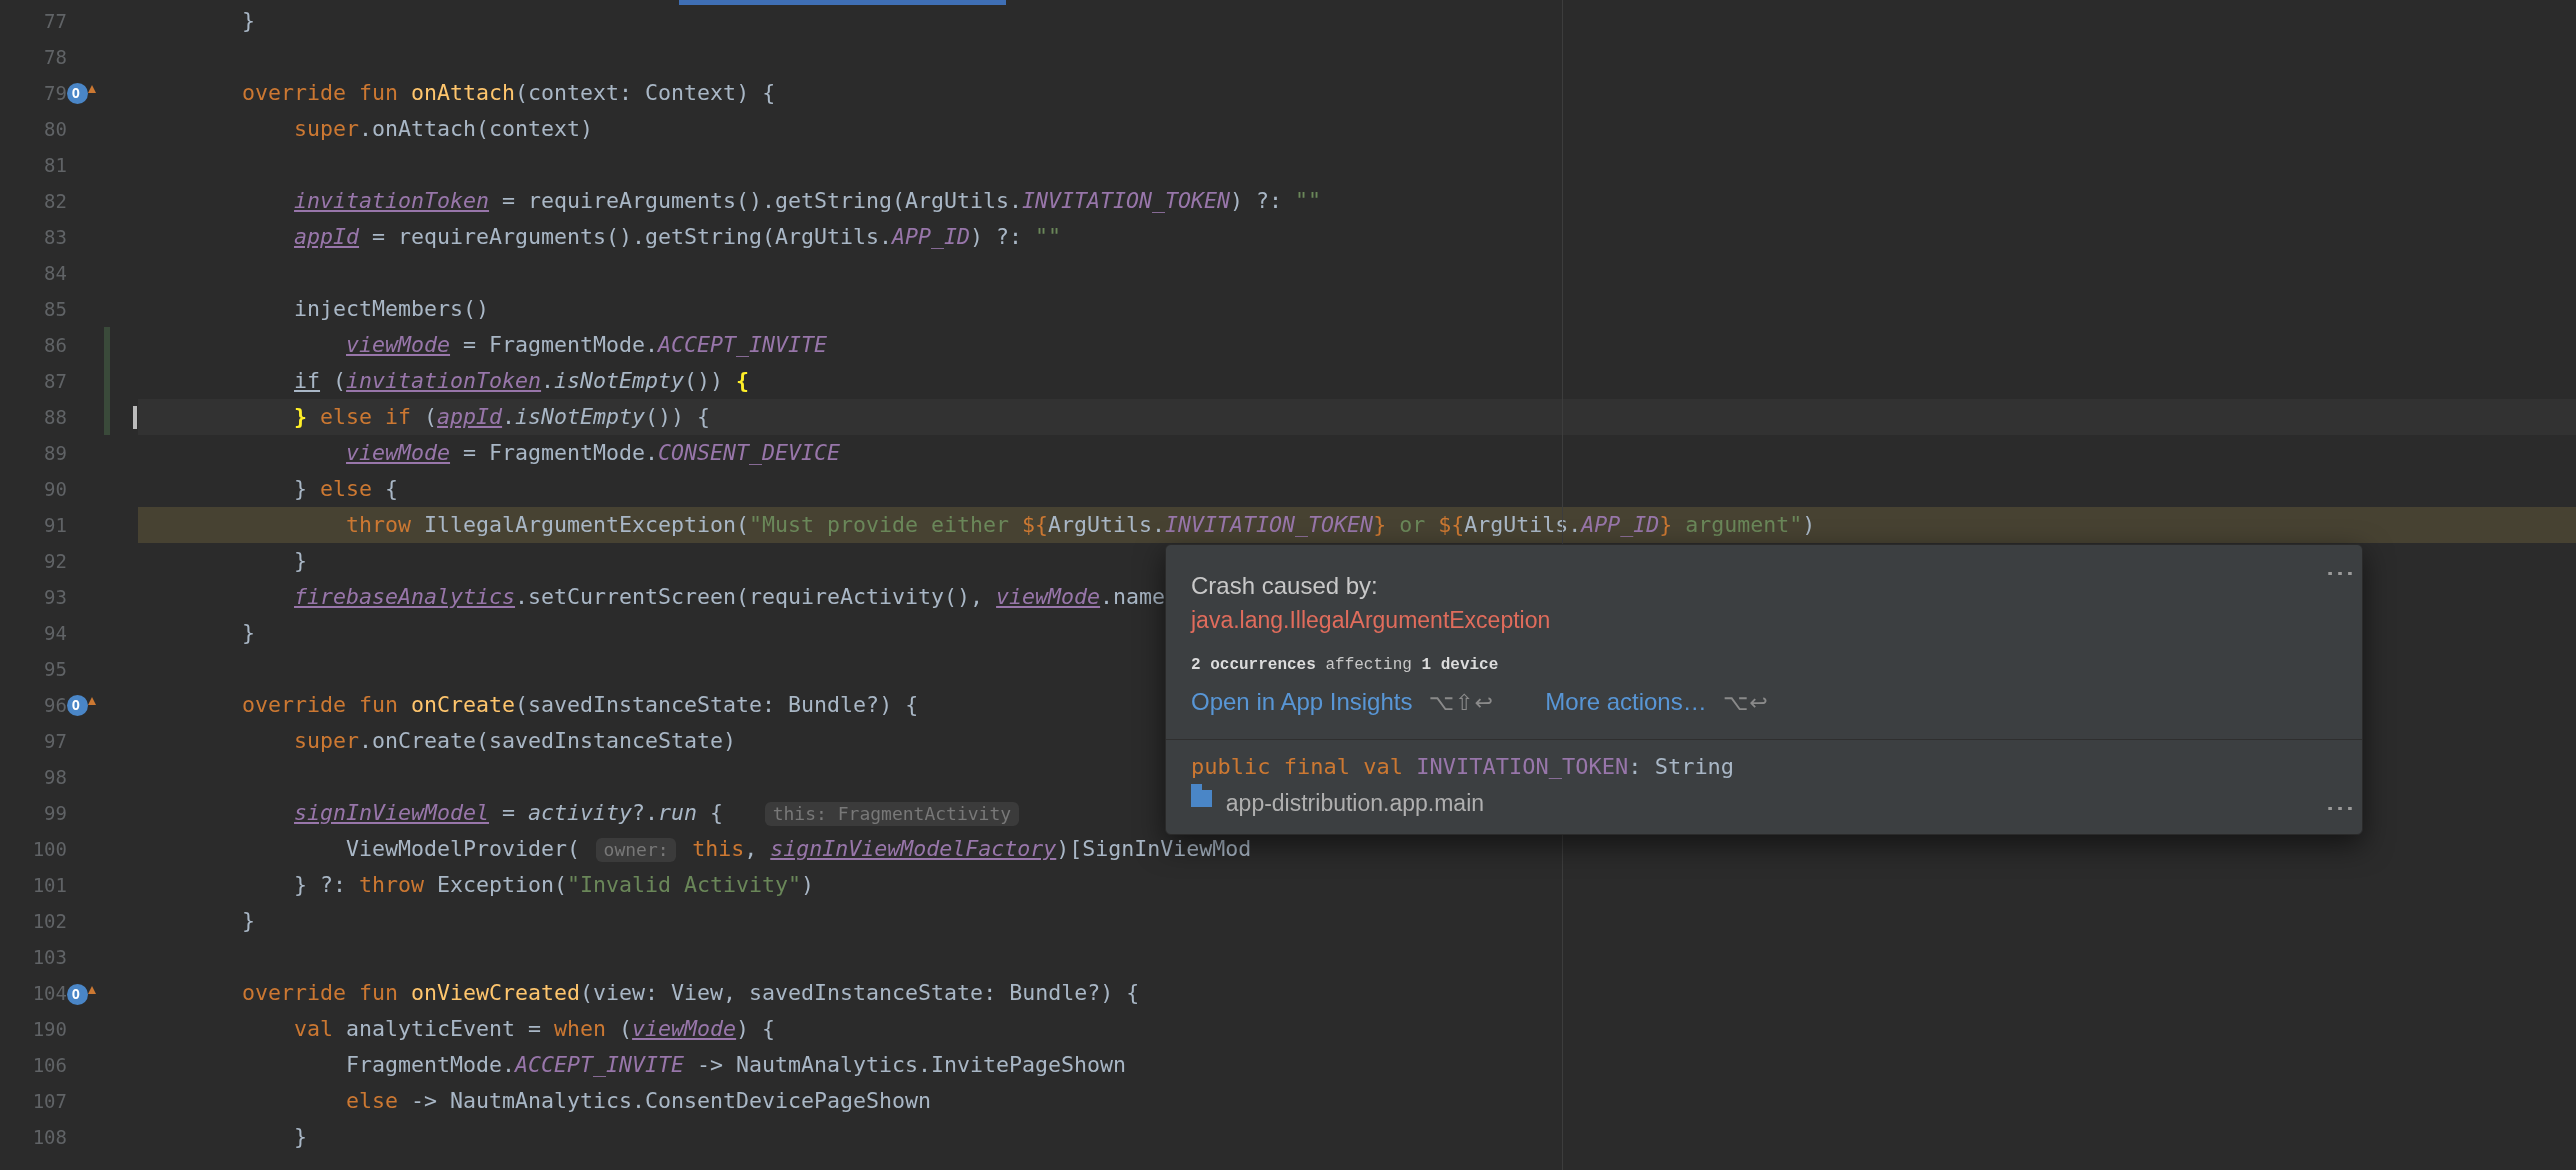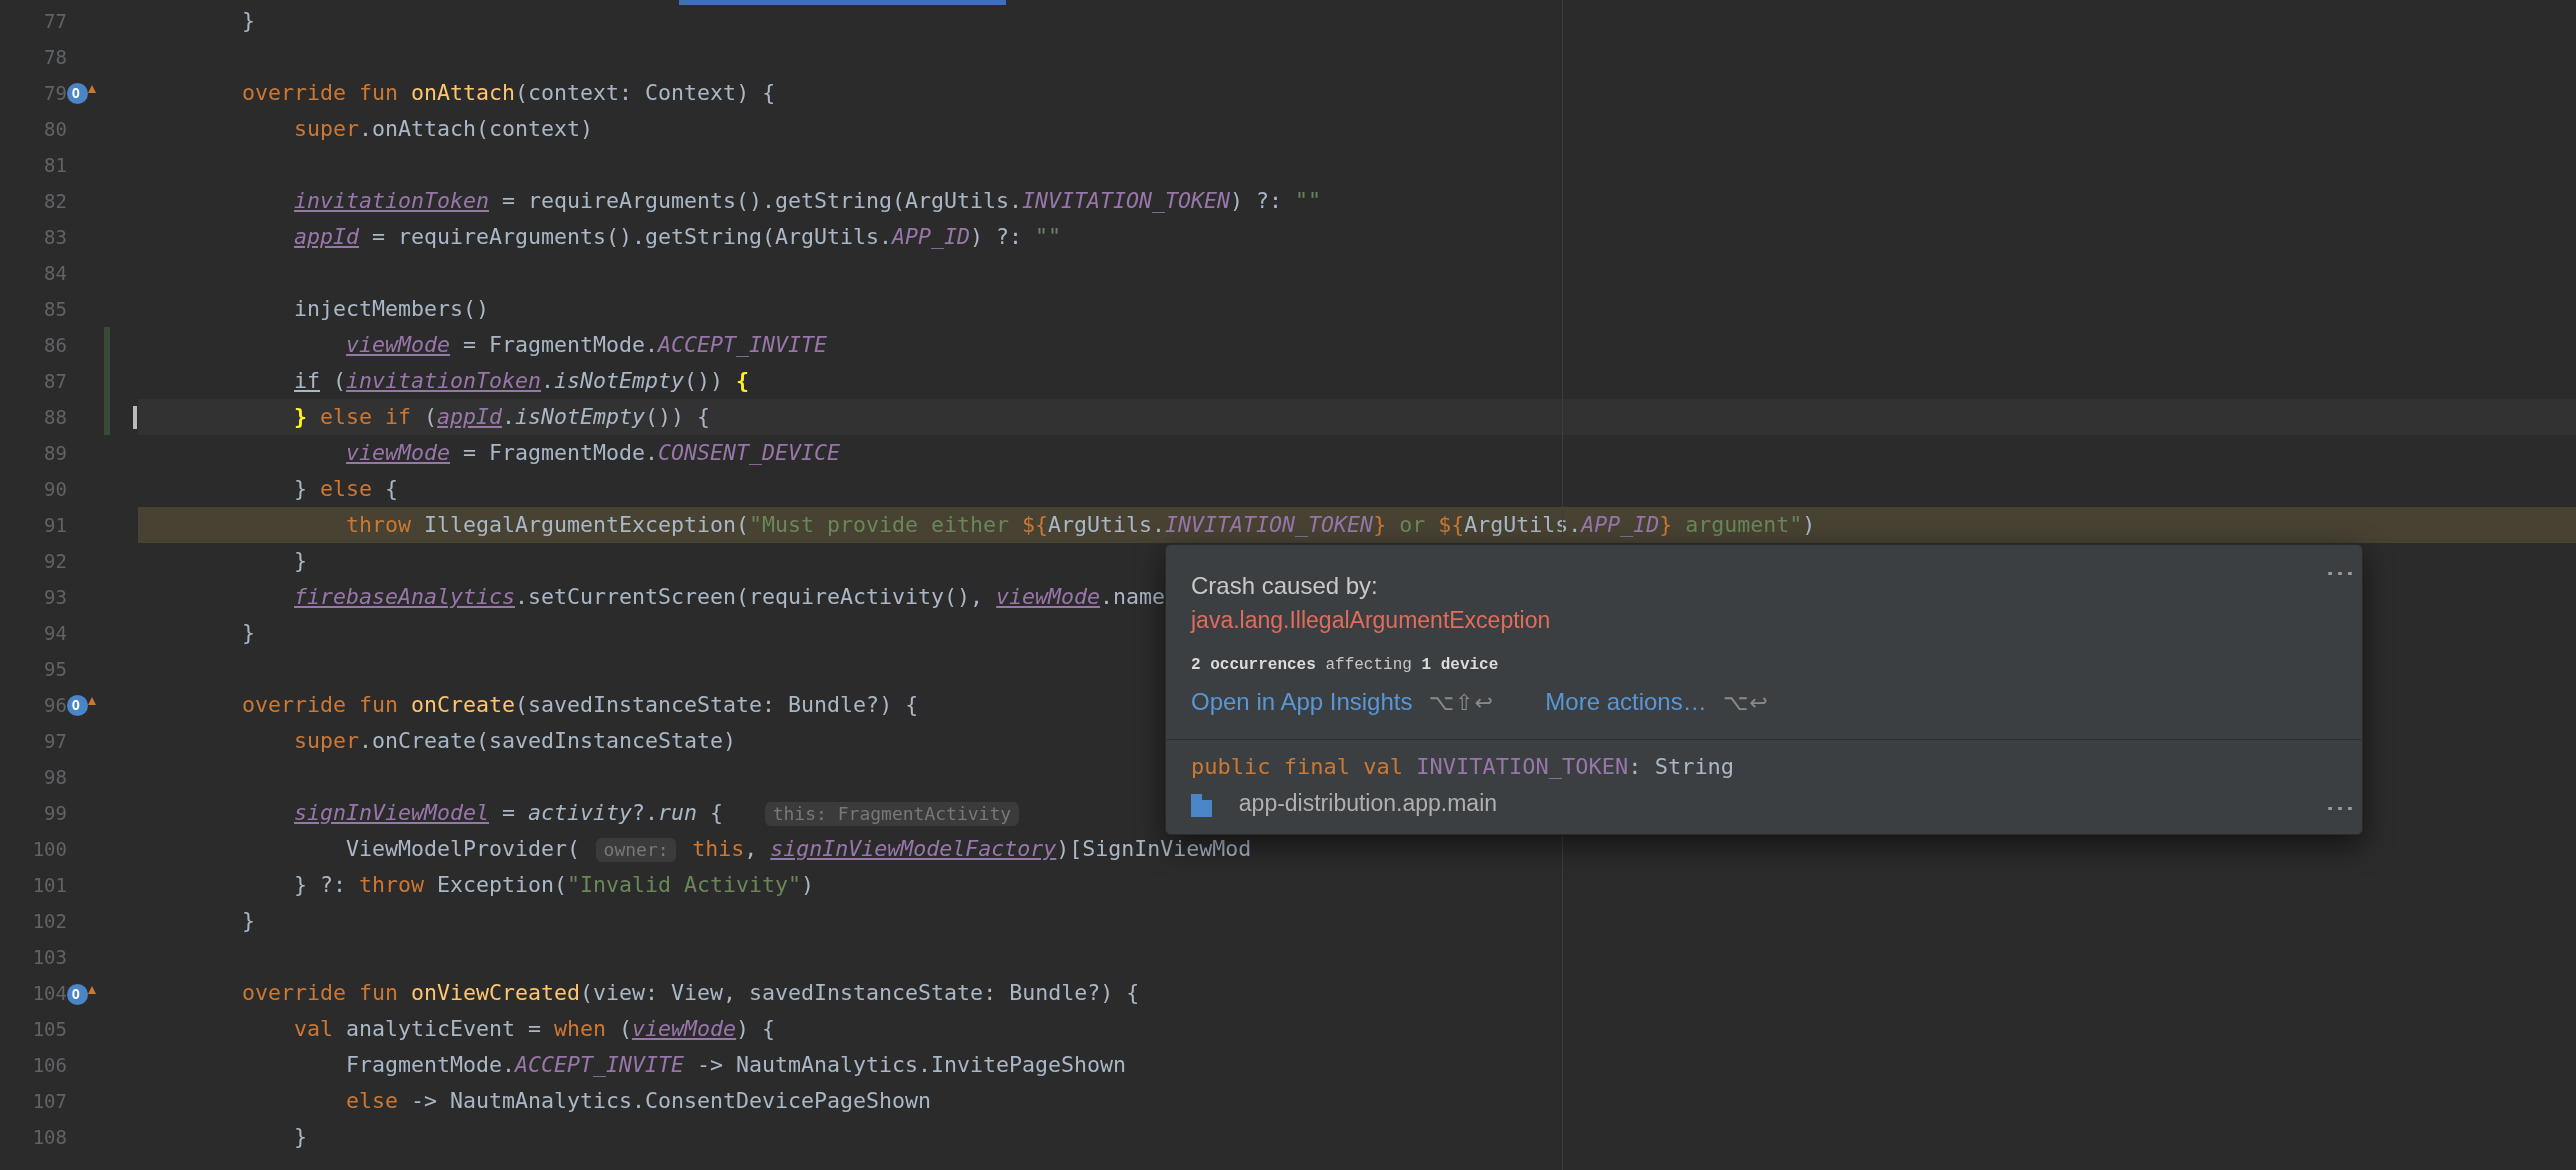--- a/index.html
+++ b/index.html
@@ -155,21 +155,21 @@
   }
   .panel .code-sec {
     padding: 13.5px 25px 3.8px 25px;
     font-family: "Menlo","Consolas",monospace;
     font-size: 22px;
     color: #a9b7c6;
   }
   .panel .code-sec .k { color: #cc7832; }
   .panel .mod-row {
     padding: 7.7px 25px 17.3px 19px;
-    display: flex; align-items: flex-end; gap: 27px;
+    display: flex; align-items: flex-start; gap: 14px;
     color: #b0b0b0; font-size: 23px;
     position: relative;
   }
   .panel .mod-icon {
     width: 21px; height: 17.3px;
     background: #4a86c7;
     position: relative;
     margin-left: 5.8px;
   }
   .panel .mod-icon::before {
@@ -216,21 +216,21 @@
       <div class="line-row">95</div>
       <div class="line-row">96</div>
       <div class="line-row">97</div>
       <div class="line-row">98</div>
       <div class="line-row">99</div>
       <div class="line-row">100</div>
       <div class="line-row">101</div>
       <div class="line-row">102</div>
       <div class="line-row">103</div>
       <div class="line-row">104</div>
-      <div class="line-row">105</div>
+      <div class="line-row">190</div>
       <div class="line-row">106</div>
       <div class="line-row">107</div>
       <div class="line-row">108</div>
       <div class="ovicon" style="top: 83px;"></div>
       <div class="ovicon" style="top: 695px;"></div>
       <div class="ovicon" style="top: 984px;"></div>
       <div class="change-bar" style="top: 327px; height: 108px;"></div>
       <div class="caret-marker" style="top: 406px;"></div>
     </div>
 

